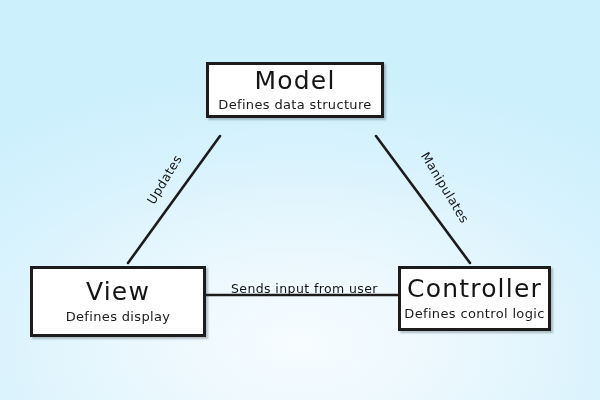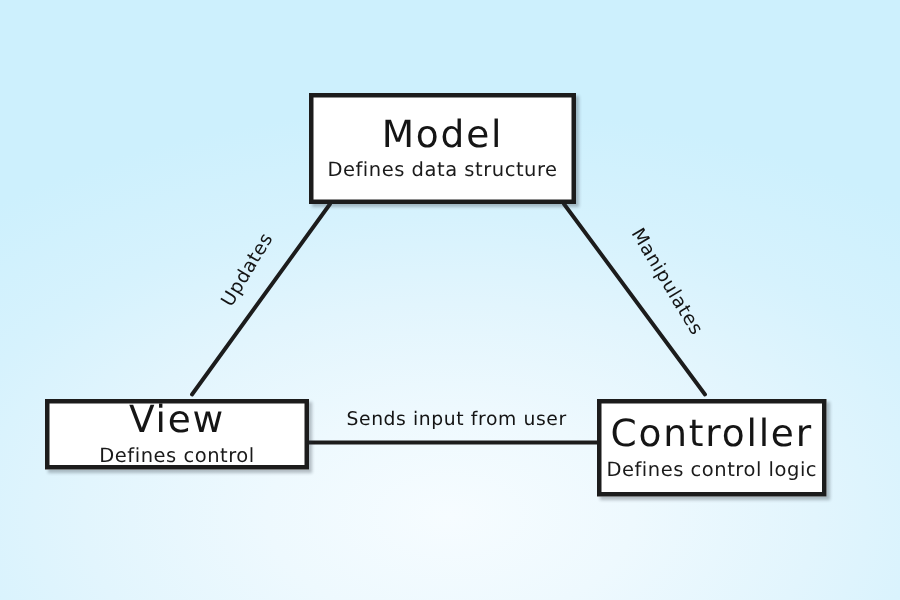--- a/index.html
+++ b/index.html
@@ -52,22 +52,22 @@
   }
   .node .subtitle {
     font-family: "DejaVu Sans", sans-serif;
     font-size: 13px;
     letter-spacing: 0.35px;
     color: #1a1a1a;
     margin-top: 4px;
     line-height: 1.1;
   }
 
-  #node-model    { left: 206px; top: 62px;  width: 178px; height: 74px; }
-  #node-view     { left: 30px;  top: 266px; width: 176px; height: 47px; }
+  #node-model    { left: 206px; top: 62px;  width: 178px; height: 56px; }
+  #node-view     { left: 30px;  top: 266px; width: 176px; height: 71px; }
   #node-controller { left: 398px; top: 266px; width: 153px; height: 65px; }
 
   .edge-label {
     position: absolute;
     font-family: "DejaVu Sans", sans-serif;
     font-size: 12.5px;
     color: #141414;
     letter-spacing: 0.4px;
     white-space: nowrap;
   }
@@ -78,42 +78,42 @@
     transform-origin: center center;
   }
   #label-manipulates {
     left: 405px;
     top: 180px;
     transform: rotate(59deg);
     transform-origin: center center;
   }
   #label-sends {
     left: 231px;
-    top: 271px;
+    top: 281px;
   }
 </style>
 </head>
 <body>
 
 <div id="canvas">
 
   <svg id="edges" viewBox="0 0 600 400" xmlns="http://www.w3.org/2000/svg">
     <line x1="220" y1="136" x2="128" y2="263" stroke="#1c1c1c" stroke-width="2.6" stroke-linecap="round"></line>
     <line x1="376" y1="136" x2="470" y2="263" stroke="#1c1c1c" stroke-width="2.6" stroke-linecap="round"></line>
     <line x1="206" y1="295" x2="398" y2="295" stroke="#1c1c1c" stroke-width="2.6" stroke-linecap="round"></line>
   </svg>
 
   <div class="node" id="node-model">
     <div class="title">Model</div>
     <div class="subtitle">Defines data structure</div>
   </div>
 
   <div class="node" id="node-view">
     <div class="title">View</div>
-    <div class="subtitle">Defines control</div>
+    <div class="subtitle">Defines display</div>
   </div>
 
   <div class="node" id="node-controller">
     <div class="title">Controller</div>
     <div class="subtitle">Defines control logic</div>
   </div>
 
   <div class="edge-label" id="label-updates">Updates</div>
 
   <div class="edge-label" id="label-manipulates">Manipulates</div>

